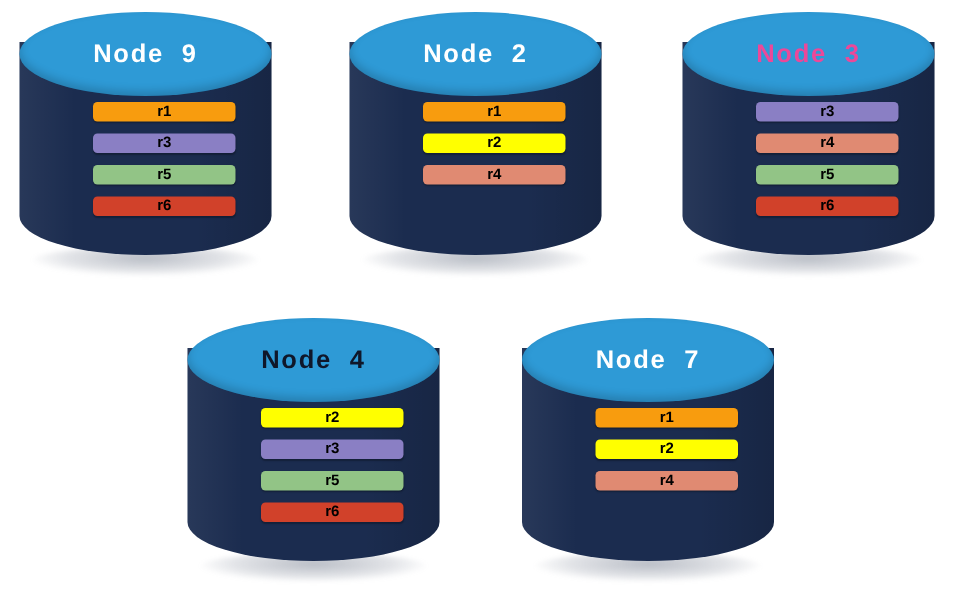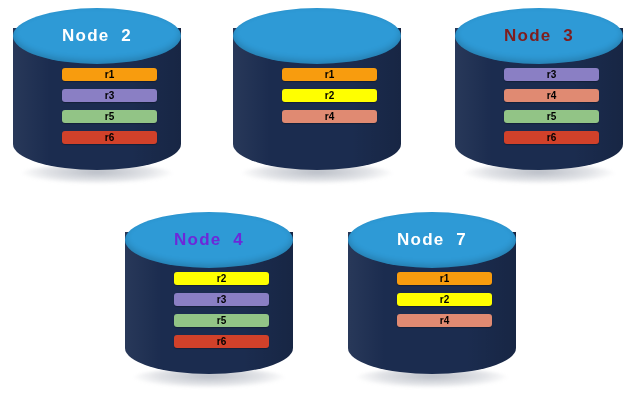--- a/index.html
+++ b/index.html
@@ -115,55 +115,56 @@
   .replica:last-child { margin-bottom: 0; }
 </style>
 </head>
 <body>
 
 <div id="canvas">
     <div class="node" style="left: 13px; top: 8px;">
       <div class="node-shadow"></div>
       <div class="node-body" style="background: rgb(27, 44, 79);"></div>
       <div class="node-top" style="background: rgb(46, 154, 214);"></div>
-      <div class="node-title" style="color: rgb(255, 255, 255);">Node  2</div>
+      <div class="node-title" style="color: rgb(255, 255, 255);">Node  9</div>
       <div class="replica-list">
         <div class="replica" style="background: rgb(248, 156, 14); color: rgb(0, 0, 0);">r1</div>
         <div class="replica" style="background: rgb(138, 127, 196); color: rgb(0, 0, 0);">r3</div>
         <div class="replica" style="background: rgb(146, 196, 134); color: rgb(0, 0, 0);">r5</div>
         <div class="replica" style="background: rgb(209, 65, 42); color: rgb(0, 0, 0);">r6</div>
       </div>
     </div>
     <div class="node" style="left: 233px; top: 8px;">
       <div class="node-shadow"></div>
       <div class="node-body" style="background: rgb(27, 44, 79);"></div>
       <div class="node-top" style="background: rgb(46, 154, 214);"></div>
+      <div class="node-title" style="color: rgb(255, 255, 255);">Node  2</div>
       <div class="replica-list">
         <div class="replica" style="background: rgb(248, 156, 14); color: rgb(0, 0, 0);">r1</div>
         <div class="replica" style="background: rgb(255, 255, 0); color: rgb(0, 0, 0);">r2</div>
         <div class="replica" style="background: rgb(224, 138, 114); color: rgb(0, 0, 0);">r4</div>
       </div>
     </div>
     <div class="node" style="left: 455px; top: 8px;">
       <div class="node-shadow"></div>
       <div class="node-body" style="background: rgb(27, 44, 79);"></div>
       <div class="node-top" style="background: rgb(46, 154, 214);"></div>
-      <div class="node-title" style="color: #7f1d1d;">Node  3</div>
+      <div class="node-title" style="color: #ec4899;">Node  3</div>
       <div class="replica-list">
         <div class="replica" style="background: rgb(138, 127, 196); color: rgb(0, 0, 0);">r3</div>
         <div class="replica" style="background: rgb(224, 138, 114); color: rgb(0, 0, 0);">r4</div>
         <div class="replica" style="background: rgb(146, 196, 134); color: rgb(0, 0, 0);">r5</div>
         <div class="replica" style="background: rgb(209, 65, 42); color: rgb(0, 0, 0);">r6</div>
       </div>
     </div>
     <div class="node" style="left: 125px; top: 212px;">
       <div class="node-shadow"></div>
       <div class="node-body" style="background: rgb(27, 44, 79);"></div>
       <div class="node-top" style="background: rgb(46, 154, 214);"></div>
-      <div class="node-title" style="color: #6d28d9;">Node  4</div>
+      <div class="node-title" style="color: #0f172a;">Node  4</div>
       <div class="replica-list">
         <div class="replica" style="background: rgb(255, 255, 0); color: rgb(0, 0, 0);">r2</div>
         <div class="replica" style="background: rgb(138, 127, 196); color: rgb(0, 0, 0);">r3</div>
         <div class="replica" style="background: rgb(146, 196, 134); color: rgb(0, 0, 0);">r5</div>
         <div class="replica" style="background: rgb(209, 65, 42); color: rgb(0, 0, 0);">r6</div>
       </div>
     </div>
     <div class="node" style="left: 348px; top: 212px;">
       <div class="node-shadow"></div>
       <div class="node-body" style="background: rgb(27, 44, 79);"></div>

